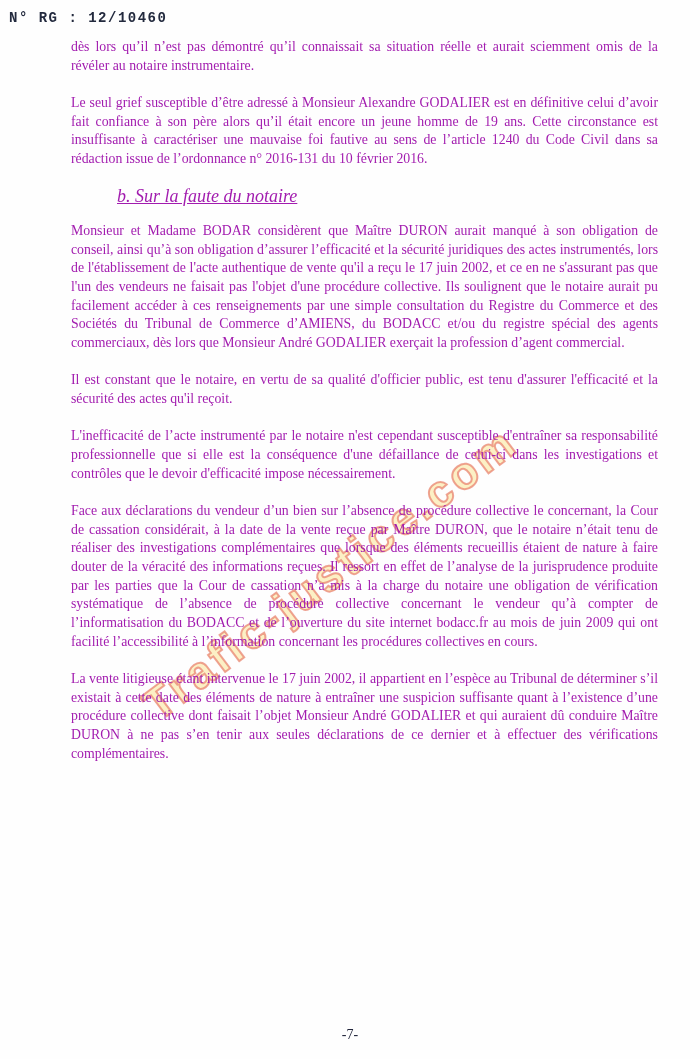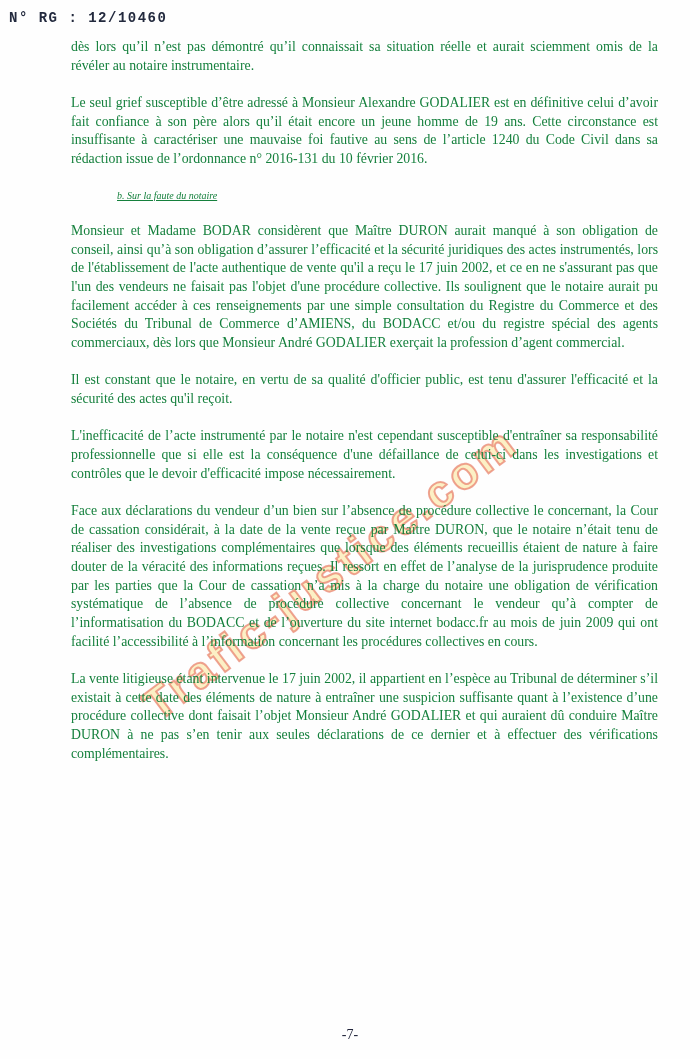--- a/index.html
+++ b/index.html
@@ -26,32 +26,32 @@
     z-index: 3;
   }
   .doc-body {
     position: absolute;
     top: 38px;
     left: 71px;
     width: 587px;
     font-family: "Liberation Serif", serif;
     font-size: 13.8px;
     line-height: 18.7px;
-    color: #15803d;
+    color: #a21caf;
     text-align: justify;
     z-index: 2;
   }
   .doc-body p {
     margin: 0 0 18.5px 0;
   }
   .section-heading {
     margin: 5px 0 16px 46px;
     font-style: italic;
     text-decoration: underline;
-    font-size: 10px;
+    font-size: 18px;
   }
   .watermark {
     position: absolute;
     left: 25px;
     top: 547px;
     width: 615px;
     height: 58px;
     text-align: center;
     transform: rotate(-37deg);
     transform-origin: center center;

